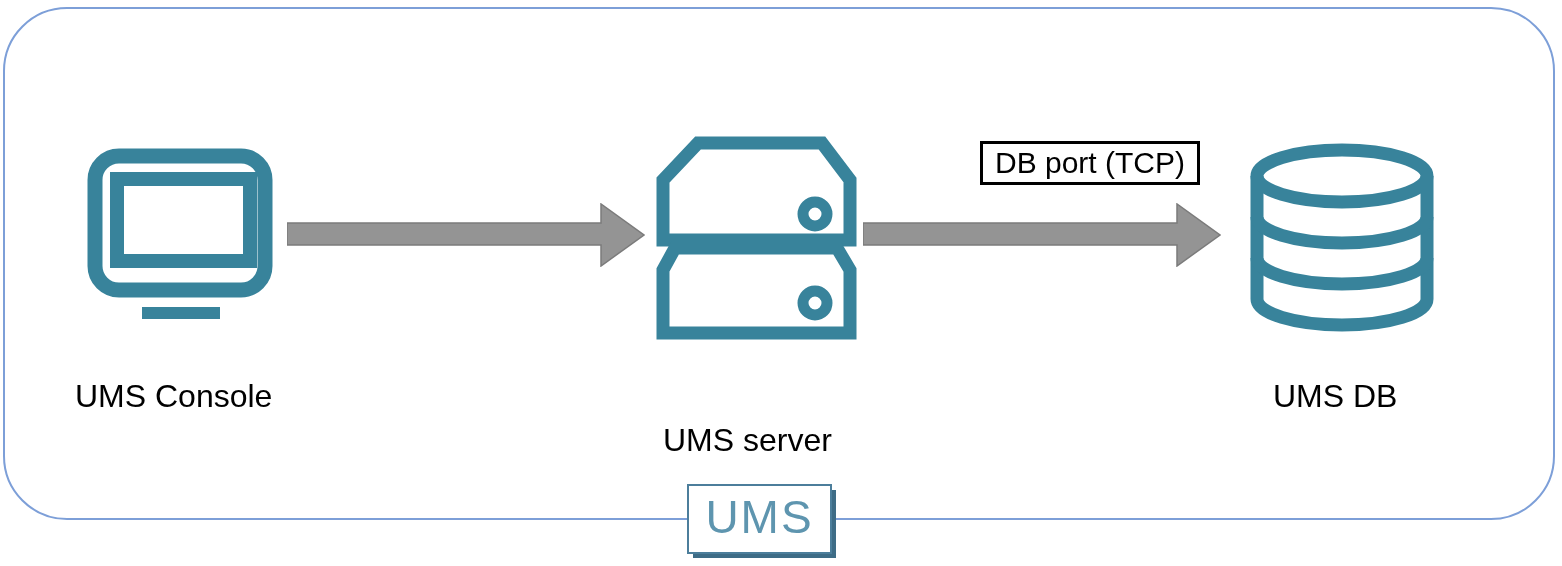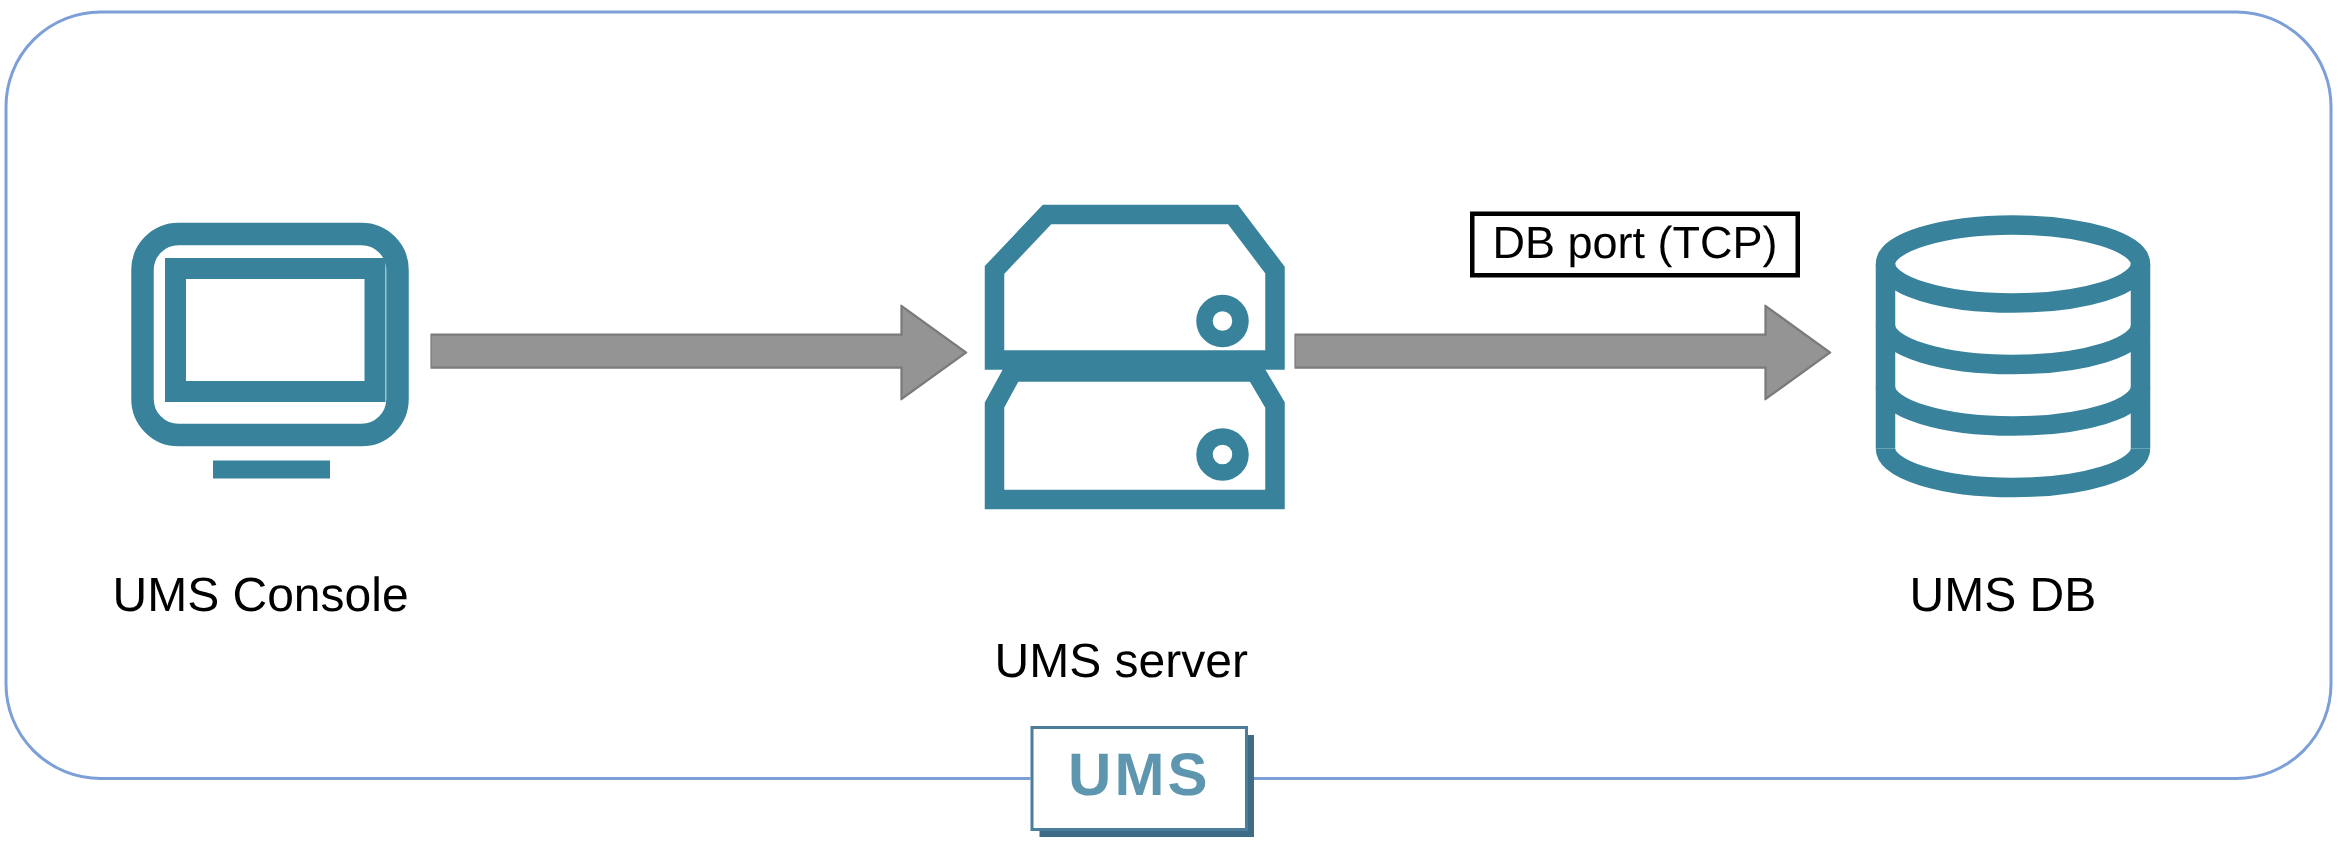--- a/index.html
+++ b/index.html
@@ -43,22 +43,22 @@
     left:687px;top:484px;
     width:145px;height:70px;
     background:#fff;
     border:2px solid #4c7e9b;
     box-shadow:5px 5px 0 -1px #3e6c86;
     z-index:4;
     display:flex;align-items:center;justify-content:center;
     box-sizing:border-box;
   }
   .ums-badge .badge-text{
-    font-size:40px;
-    font-weight:700;
+    font-size:46px;
+    font-weight:400;
     letter-spacing:2px;
     color:#5e95af;
     line-height:1;
     padding-bottom:4px;
   }
 </style>
 </head>
 <body>
 
 <div class="canvas">

